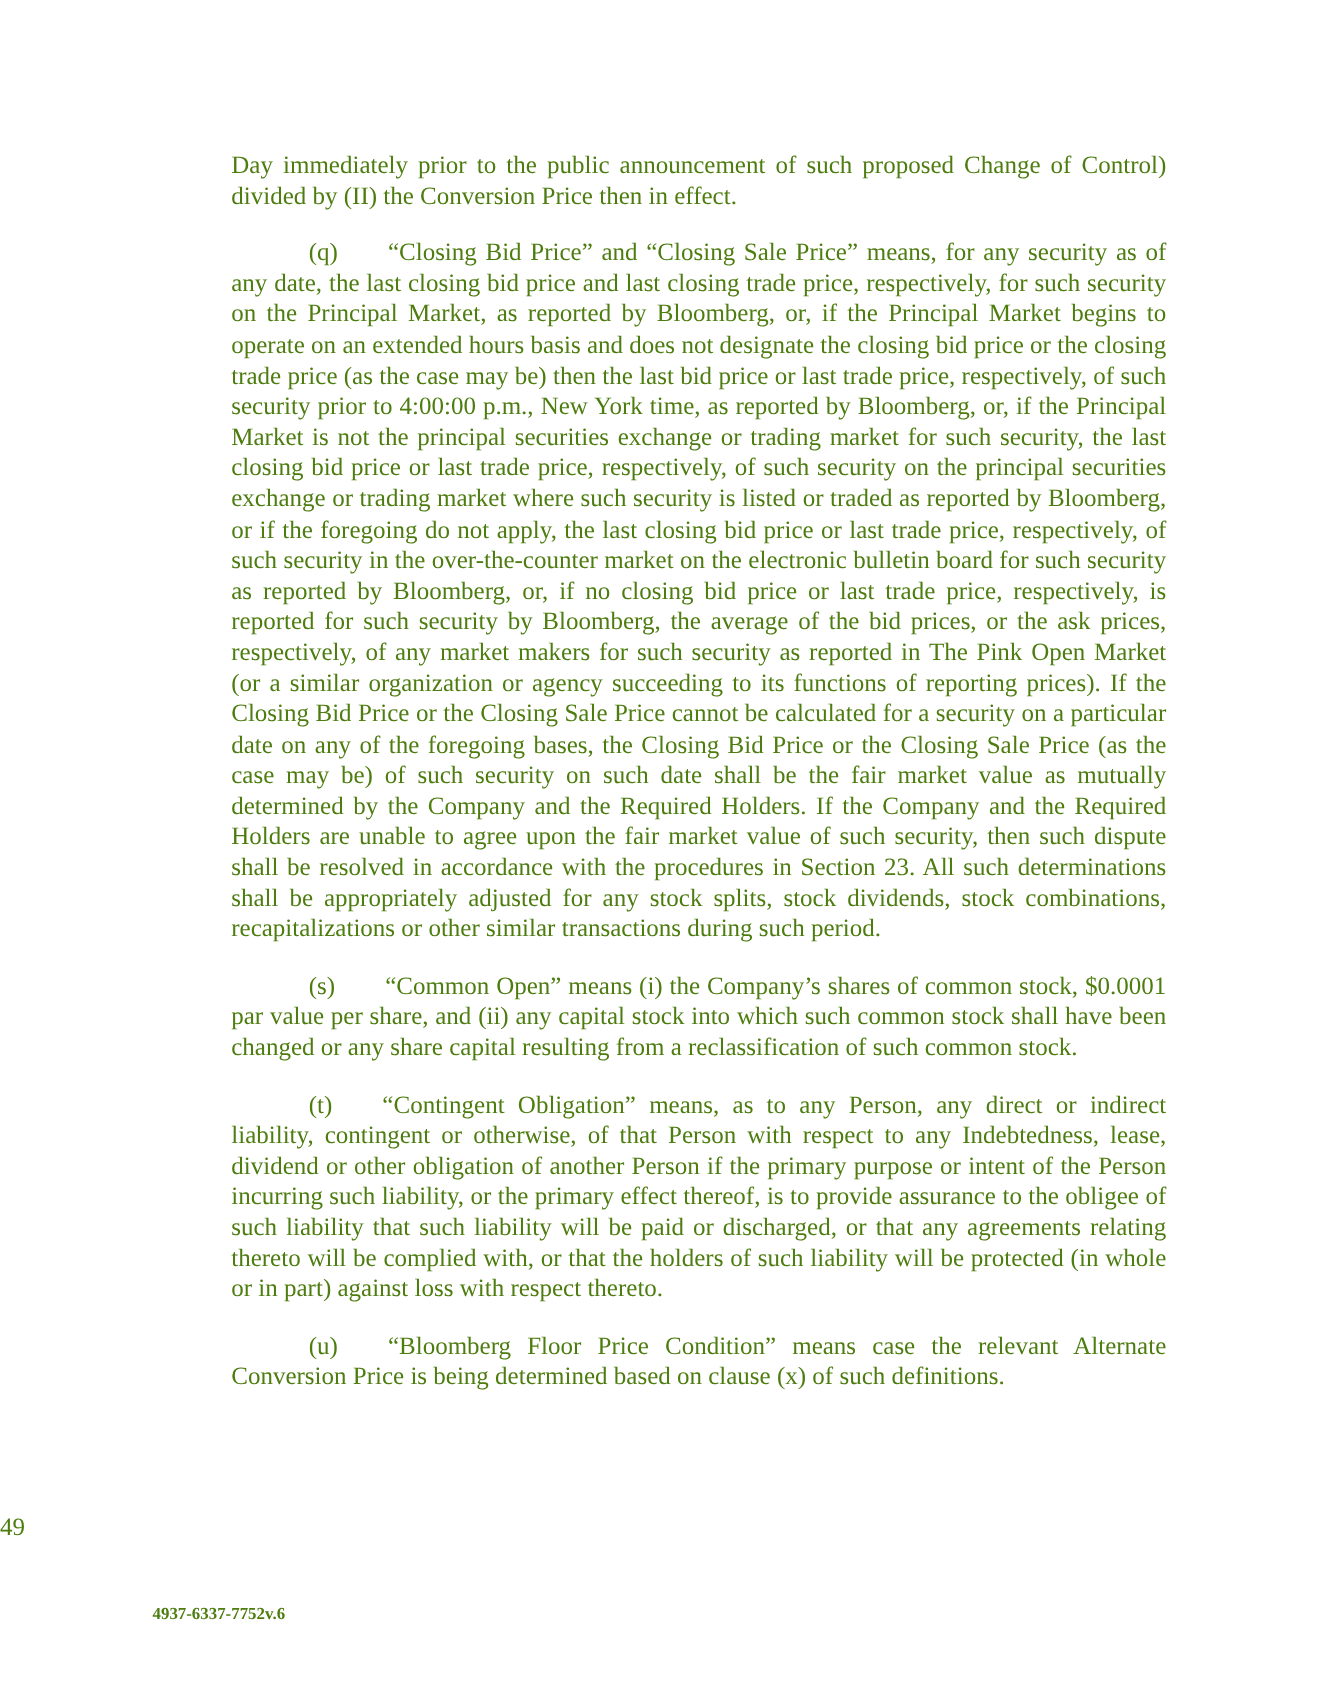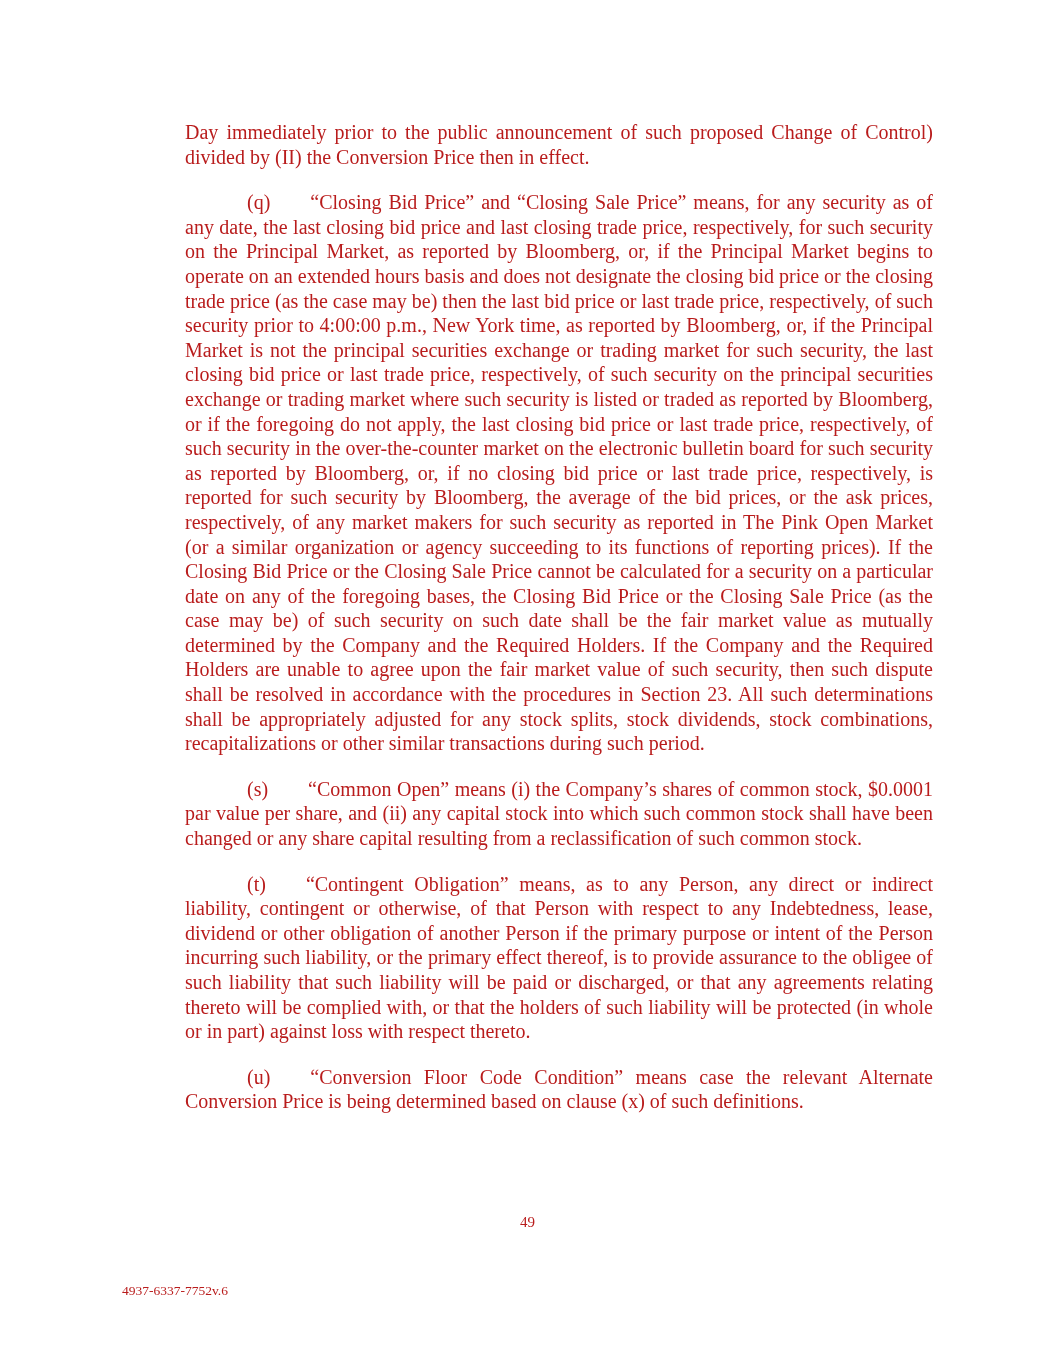--- a/index.html
+++ b/index.html
@@ -5,21 +5,21 @@
   html, body {
     margin: 0;
     padding: 0;
     background: #ffffff;
   }
   .page {
     position: relative;
     width: 1055px;
     height: 1365px;
     background: #ffffff;
-    color: #b91c1c;
+    color: #4d7c0f;
     font-family: "Liberation Serif", "DejaVu Serif", serif;
     font-size: 20px;
     line-height: 24.6px;
     overflow: hidden;
   }
   .doc-body {
     position: absolute;
     left: 185px;
     top: 120px;
     width: 748px;
@@ -36,37 +36,38 @@
     width: 40px;
   }
   b {
     font-weight: normal;
   }
   .page-number {
     position: absolute;
     top: 1210px;
     left: 0;
     width: 100%;
-    text-align: center;
-    font-size: 15px;
+    text-align: left;
+    font-size: 20px;
   }
   .doc-id {
     position: absolute;
     top: 1283px;
     left: 122px;
     font-size: 13.5px;
     line-height: 16px;
+    font-weight: bold;
   }
 </style>
 </head>
 <body>
 
 <div class="page">
   <div class="doc-body">
       <p><span>Day immediately prior to the public announcement of such proposed Change of Control) divided by (II) the Conversion Price then in effect.</span></p>
       <p class="labeled"><span>(q)</span><span class="tab"></span><span>“</span><b>Closing Bid Price</b><span>” and “</span><b>Closing Sale Price</b><span>” means, for any security as of any date, the last closing bid price and last closing trade price, respectively, for such security on the Principal Market, as reported by Bloomberg, or, if the Principal Market begins to operate on an extended hours basis and does not designate the closing bid price or the closing trade price (as the case may be) then the last bid price or last trade price, respectively, of such security prior to 4:00:00 p.m., New York time, as reported by Bloomberg, or, if the Principal Market is not the principal securities exchange or trading market for such security, the last closing bid price or last trade price, respectively, of such security on the principal securities exchange or trading market where such security is listed or traded as reported by Bloomberg, or if the foregoing do not apply, the last closing bid price or last trade price, respectively, of such security in the over-the-counter market on the electronic bulletin board for such security as reported by Bloomberg, or, if no closing bid price or last trade price, respectively, is reported for such security by Bloomberg, the average of the bid prices, or the ask prices, respectively, of any market makers for such security as reported in The Pink Open Market (or a similar organization or agency succeeding to its functions of reporting prices).  If the Closing Bid Price or the Closing Sale Price cannot be calculated for a security on a particular date on any of the foregoing bases, the Closing Bid Price or the Closing Sale Price (as the case may be) of such security on such date shall be the fair market value as mutually determined by the Company and the Required Holders.  If the Company and the Required Holders are unable to agree upon the fair market value of such security, then such dispute shall be resolved in accordance with the procedures in Section 23.  All such determinations shall be appropriately adjusted for any stock splits, stock dividends, stock combinations, recapitalizations or other similar transactions during such period.</span></p>
       <p class="labeled"><span>(s)</span><span class="tab"></span><span>“</span><b>Common Open</b><span>” means (i) the Company’s shares of common stock, $0.0001 par value per share, and (ii) any capital stock into which such common stock shall have been changed or any share capital resulting from a reclassification of such common stock.</span></p>
       <p class="labeled"><span>(t)</span><span class="tab"></span><span>“</span><b>Contingent Obligation</b><span>” means, as to any Person, any direct or indirect liability, contingent or otherwise, of that Person with respect to any Indebtedness, lease, dividend or other obligation of another Person if the primary purpose or intent of the Person incurring such liability, or the primary effect thereof, is to provide assurance to the obligee of such liability that such liability will be paid or discharged, or that any agreements relating thereto will be complied with, or that the holders of such liability will be protected (in whole or in part) against loss with respect thereto.</span></p>
-      <p class="labeled"><span>(u)</span><span class="tab"></span><span>“</span><b>Conversion Floor Code Condition</b><span>” means case the relevant Alternate Conversion Price is being determined based on clause (x) of such definitions.</span></p>
+      <p class="labeled"><span>(u)</span><span class="tab"></span><span>“</span><b>Bloomberg Floor Price Condition</b><span>” means case the relevant Alternate Conversion Price is being determined based on clause (x) of such definitions.</span></p>
     </div>
   <div class="page-number">49</div>
   <div class="doc-id">4937-6337-7752v.6</div>
 </div>
 
 </body></html>

